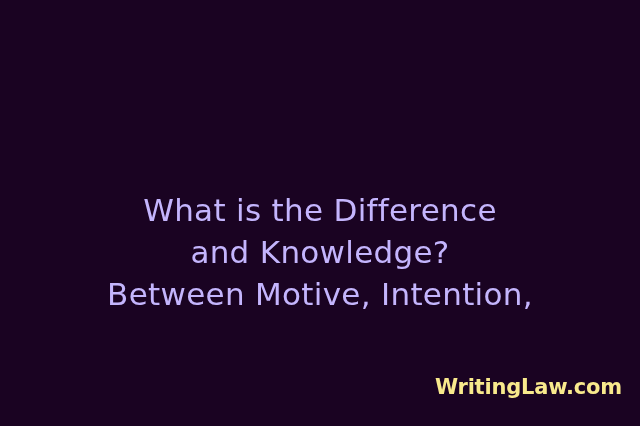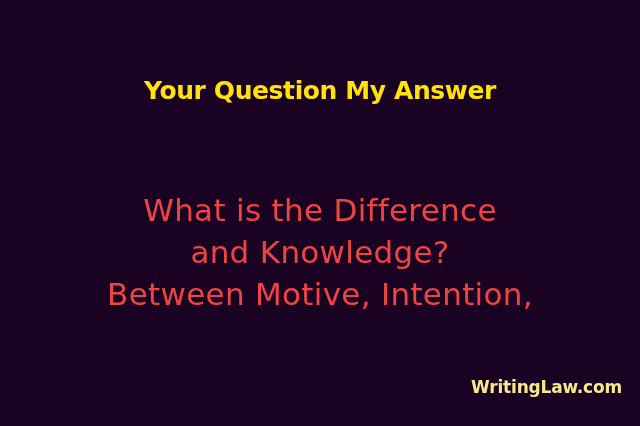--- a/index.html
+++ b/index.html
@@ -37,52 +37,51 @@
     white-space: nowrap;
   }
 
   
   .headline {
     position: absolute;
     top: 189px;
     left: 0;
     width: 640px;
     text-align: center;
-    color: #ef4444;
+    color: #c4b5fd;
     font-family: "DejaVu Sans", sans-serif;
     font-size: 31px;
     font-weight: 400;
     line-height: 42px;
     letter-spacing: 0.3px;
   }
   .headline .line {
     display: block;
     white-space: nowrap;
   }
 
   
   .brand {
     position: absolute;
     right: 18px;
     top: 378px;
     color: #f8e98c;
     font-family: "DejaVu Sans", sans-serif;
-    font-size: 17px;
+    font-size: 21px;
     font-weight: bold;
     letter-spacing: -0.2px;
     line-height: 18px;
     white-space: nowrap;
   }
 </style>
 </head>
 <body>
 
 <div class="card">
 
-  <div class="series-title">Your Question My Answer</div>
 
   <div class="headline">
     <span class="line">What is the Difference</span>
     <span class="line">and Knowledge?</span>
     <span class="line">Between Motive, Intention,</span>
   </div>
 
   <div class="brand">WritingLaw.com</div>
 
 </div>

